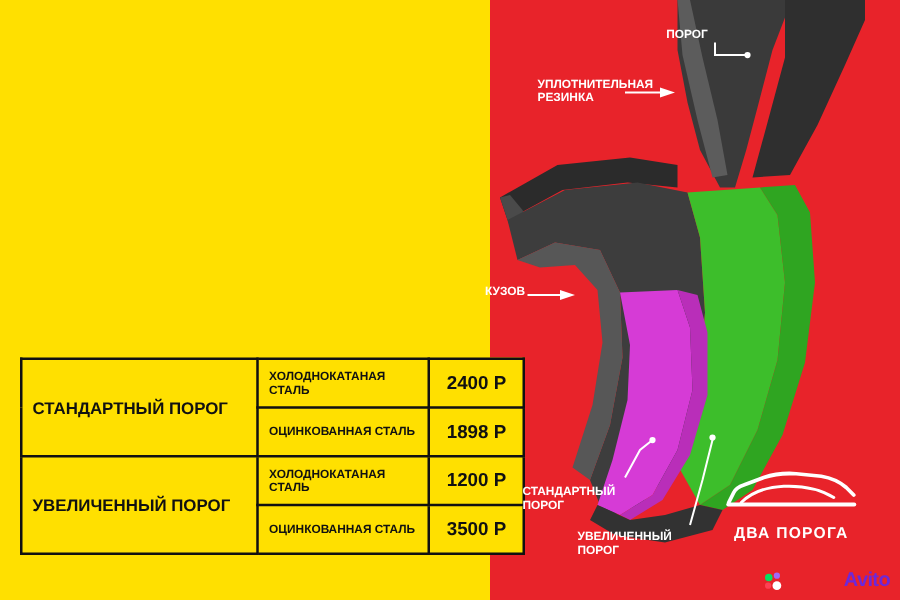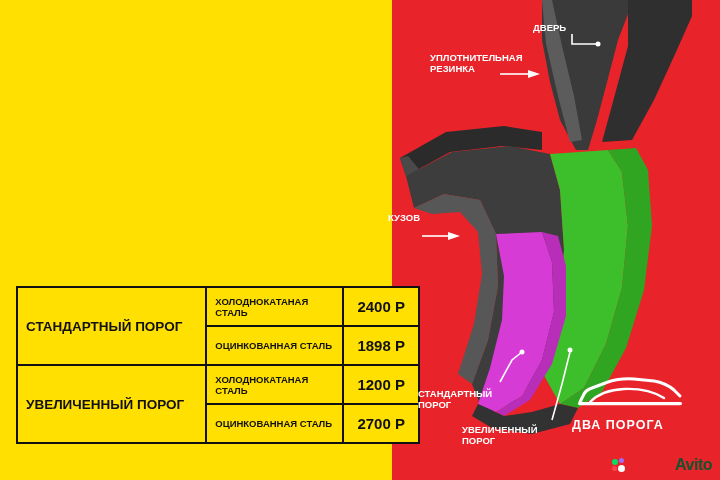--- a/index.html
+++ b/index.html
@@ -133,32 +133,32 @@
   
   .callout {
     position: absolute;
     font-size: 9.5px;
     font-weight: bold;
     color: #fff;
     line-height: 1.2;
     z-index: 6;
   }
   .cl-door      { left: 533px; top: 22px; }
-  .cl-seal      { left: 430px; top: 52px; width: 120px; }
-  .cl-body      { left: 388px; top: 212px; }
+  .cl-seal      { left: 430px; top: 62px; width: 120px; }
+  .cl-body      { left: 388px; top: 228px; }
   .cl-standard  { left: 418px; top: 388px; width: 110px; }
   .cl-increased { left: 462px; top: 424px; width: 110px; }
   .leader { position: absolute; background: #fff; z-index: 6; }
   
   .logo {
     position: absolute;
     left: 572px; top: 368px;
     width: 122px; height: 72px;
     z-index: 7;
-    text-align: left;
+    text-align: center;
   }
   .logo-text {
     font-size: 12.5px;
     font-weight: bold;
     color: #fff;
     letter-spacing: 1px;
     margin-top: 2px;
   }
   
   .avito {
@@ -174,21 +174,21 @@
     position: relative;
   }
   .avito-mark i {
     position: absolute;
     border-radius: 50%;
     display: block;
   }
   .avito-text {
     font-size: 16px;
     font-weight: bold;
-    color: #14532d;
+    color: #6d28d9;
     letter-spacing: -0.5px;
     margin-left: 45px;
   }
   .diagram { position: absolute; left: 392px; top: 0; z-index: 3; }
 </style>
 </head>
 <body>
 
 <div id="page">
 
@@ -237,26 +237,26 @@
         <td class="pt-mat">ОЦИНКОВАННАЯ СТАЛЬ</td>
         <td class="pt-price">1898 Р</td>
       </tr>
       <tr>
         <td class="pt-name" rowspan="2">УВЕЛИЧЕННЫЙ ПОРОГ</td>
         <td class="pt-mat">ХОЛОДНОКАТАНАЯ СТАЛЬ</td>
         <td class="pt-price">1200 Р</td>
       </tr>
       <tr>
         <td class="pt-mat">ОЦИНКОВАННАЯ СТАЛЬ</td>
-        <td class="pt-price">2700 Р</td>
+        <td class="pt-price">3500 Р</td>
       </tr>
     </tbody>
   </table>
 
-  <div class="callout cl-door">ДВЕРЬ</div>
+  <div class="callout cl-door">ПОРОГ</div>
   <div class="callout cl-seal">УПЛОТНИТЕЛЬНАЯ РЕЗИНКА</div>
   <div class="callout cl-body">КУЗОВ</div>
   <div class="callout cl-standard">СТАНДАРТНЫЙ ПОРОГ</div>
   <div class="callout cl-increased">УВЕЛИЧЕННЫЙ ПОРОГ</div>
 
   <svg class="leader" style="left:0;top:0;width:720px;height:480px;background:transparent;">
 
     <path d="M572 34 L572 44 L597 44" stroke="#fff" stroke-width="1.6" fill="none"></path>
     <circle cx="598" cy="44" r="2.5" fill="#fff"></circle>
 

